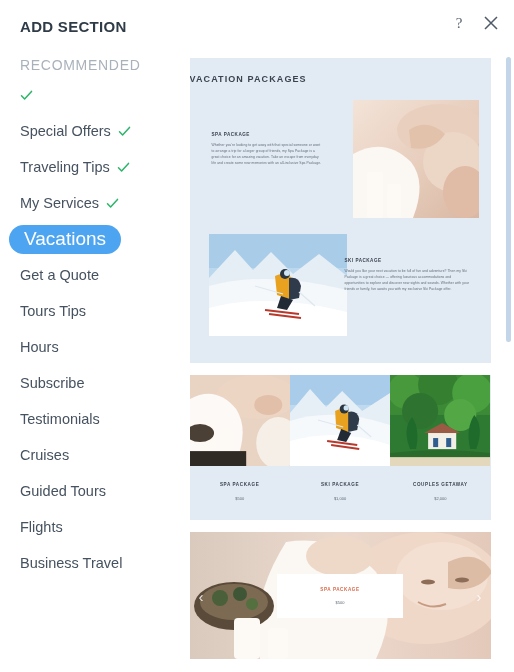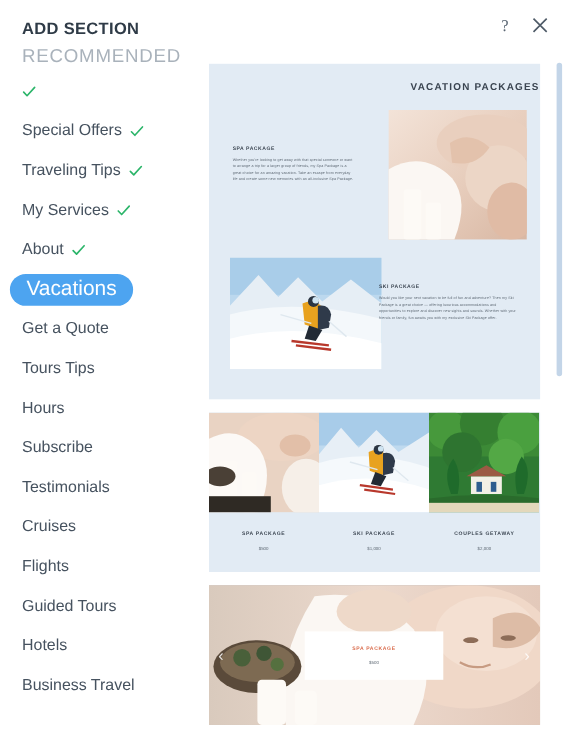--- a/index.html
+++ b/index.html
@@ -16,22 +16,22 @@
   .sidebar {
     width:185px; flex:0 0 185px; height:672px;
     background:#ffffff; position:relative; overflow:hidden;
     padding-left:20px;
   }
   .panel-title {
     font-size:15px; font-weight:bold; letter-spacing:.3px;
     color:#2f3b47; padding-top:18px; padding-bottom:6px;
   }
   .sec-label {
-    font-size:17px; letter-spacing:.7px; color:#a9b2bb;
-    margin-top:0; margin-bottom:4px;
+    font-size:14px; letter-spacing:.7px; color:#a9b2bb;
+    margin-top:16px; margin-bottom:4px;
   }
   .nav-item {
     display:flex; align-items:center; gap:7px;
     font-size:14.5px; color:#46525f;
     height:36px; line-height:36px;
     white-space:nowrap;
   }
   .nav-item.first-rec { margin-top:2px; }
   .check {
     display:inline-block; width:13px; height:13px;
@@ -66,22 +66,22 @@
   .pv-inner { padding:0 19px 0 0; margin-left:0; }
 
   .card {
     width:301px; margin:0 auto 12px auto;
     background:#e2ebf4; position:relative; overflow:hidden;
   }
 
   
   .c1 { height:305px; padding-top:16px; }
   .c1-title {
-    text-align:right; font-size:9px; font-weight:bold;
-    letter-spacing:1.1px; color:#3a4450;margin-left:20px;
+    text-align:left; font-size:9px; font-weight:bold;
+    letter-spacing:1.1px; color:#3a4450;
   }
   .c1-row1 { position:relative; height:120px; margin-top:16px; }
   .c1-imgA {
     position:absolute; right:12px; top:0; width:126px; height:118px;
     overflow:hidden;
   }
   .c1-txtA {
     position:absolute; left:22px; top:32px; width:110px;
   }
   .c1-row2 { position:relative; height:118px; margin-top:14px; }
@@ -177,28 +177,20 @@
           </span>
         </div>
         <div class="nav-item">
           <span>My Services</span>
           <span class="check">
             <svg width="13" height="13" viewBox="0 0 13 13">
               <path d="M1.5 6.8 L4.6 10 L11.5 2.4" stroke="#2CB56A" stroke-width="1.5" fill="none" stroke-linecap="round" stroke-linejoin="round"></path>
             </svg>
           </span>
         </div>
-        <div class="nav-item">
-          <span>About</span>
-          <span class="check">
-            <svg width="13" height="13" viewBox="0 0 13 13">
-              <path d="M1.5 6.8 L4.6 10 L11.5 2.4" stroke="#2CB56A" stroke-width="1.5" fill="none" stroke-linecap="round" stroke-linejoin="round"></path>
-            </svg>
-          </span>
-        </div>
         <div class="pill-row">
           <div class="pill">
             <span>Vacations</span>
           </div>
         </div>
         <div class="nav-item">
           <span>Get a Quote</span>
         </div>
         <div class="nav-item">
           <span>Tours Tips</span>
@@ -209,27 +201,24 @@
         <div class="nav-item">
           <span>Subscribe</span>
         </div>
         <div class="nav-item">
           <span>Testimonials</span>
         </div>
         <div class="nav-item">
           <span>Cruises</span>
         </div>
         <div class="nav-item">
+          <span>Guided Tours</span>
+        </div>
+        <div class="nav-item">
           <span>Flights</span>
-        </div>
-        <div class="nav-item">
-          <span>Guided Tours</span>
-        </div>
-        <div class="nav-item">
-          <span>Hotels</span>
         </div>
         <div class="nav-item">
           <span>Business Travel</span>
         </div>
       </div>
   </div>
 
   <div class="preview">
     <div class="pv-inner">
 

